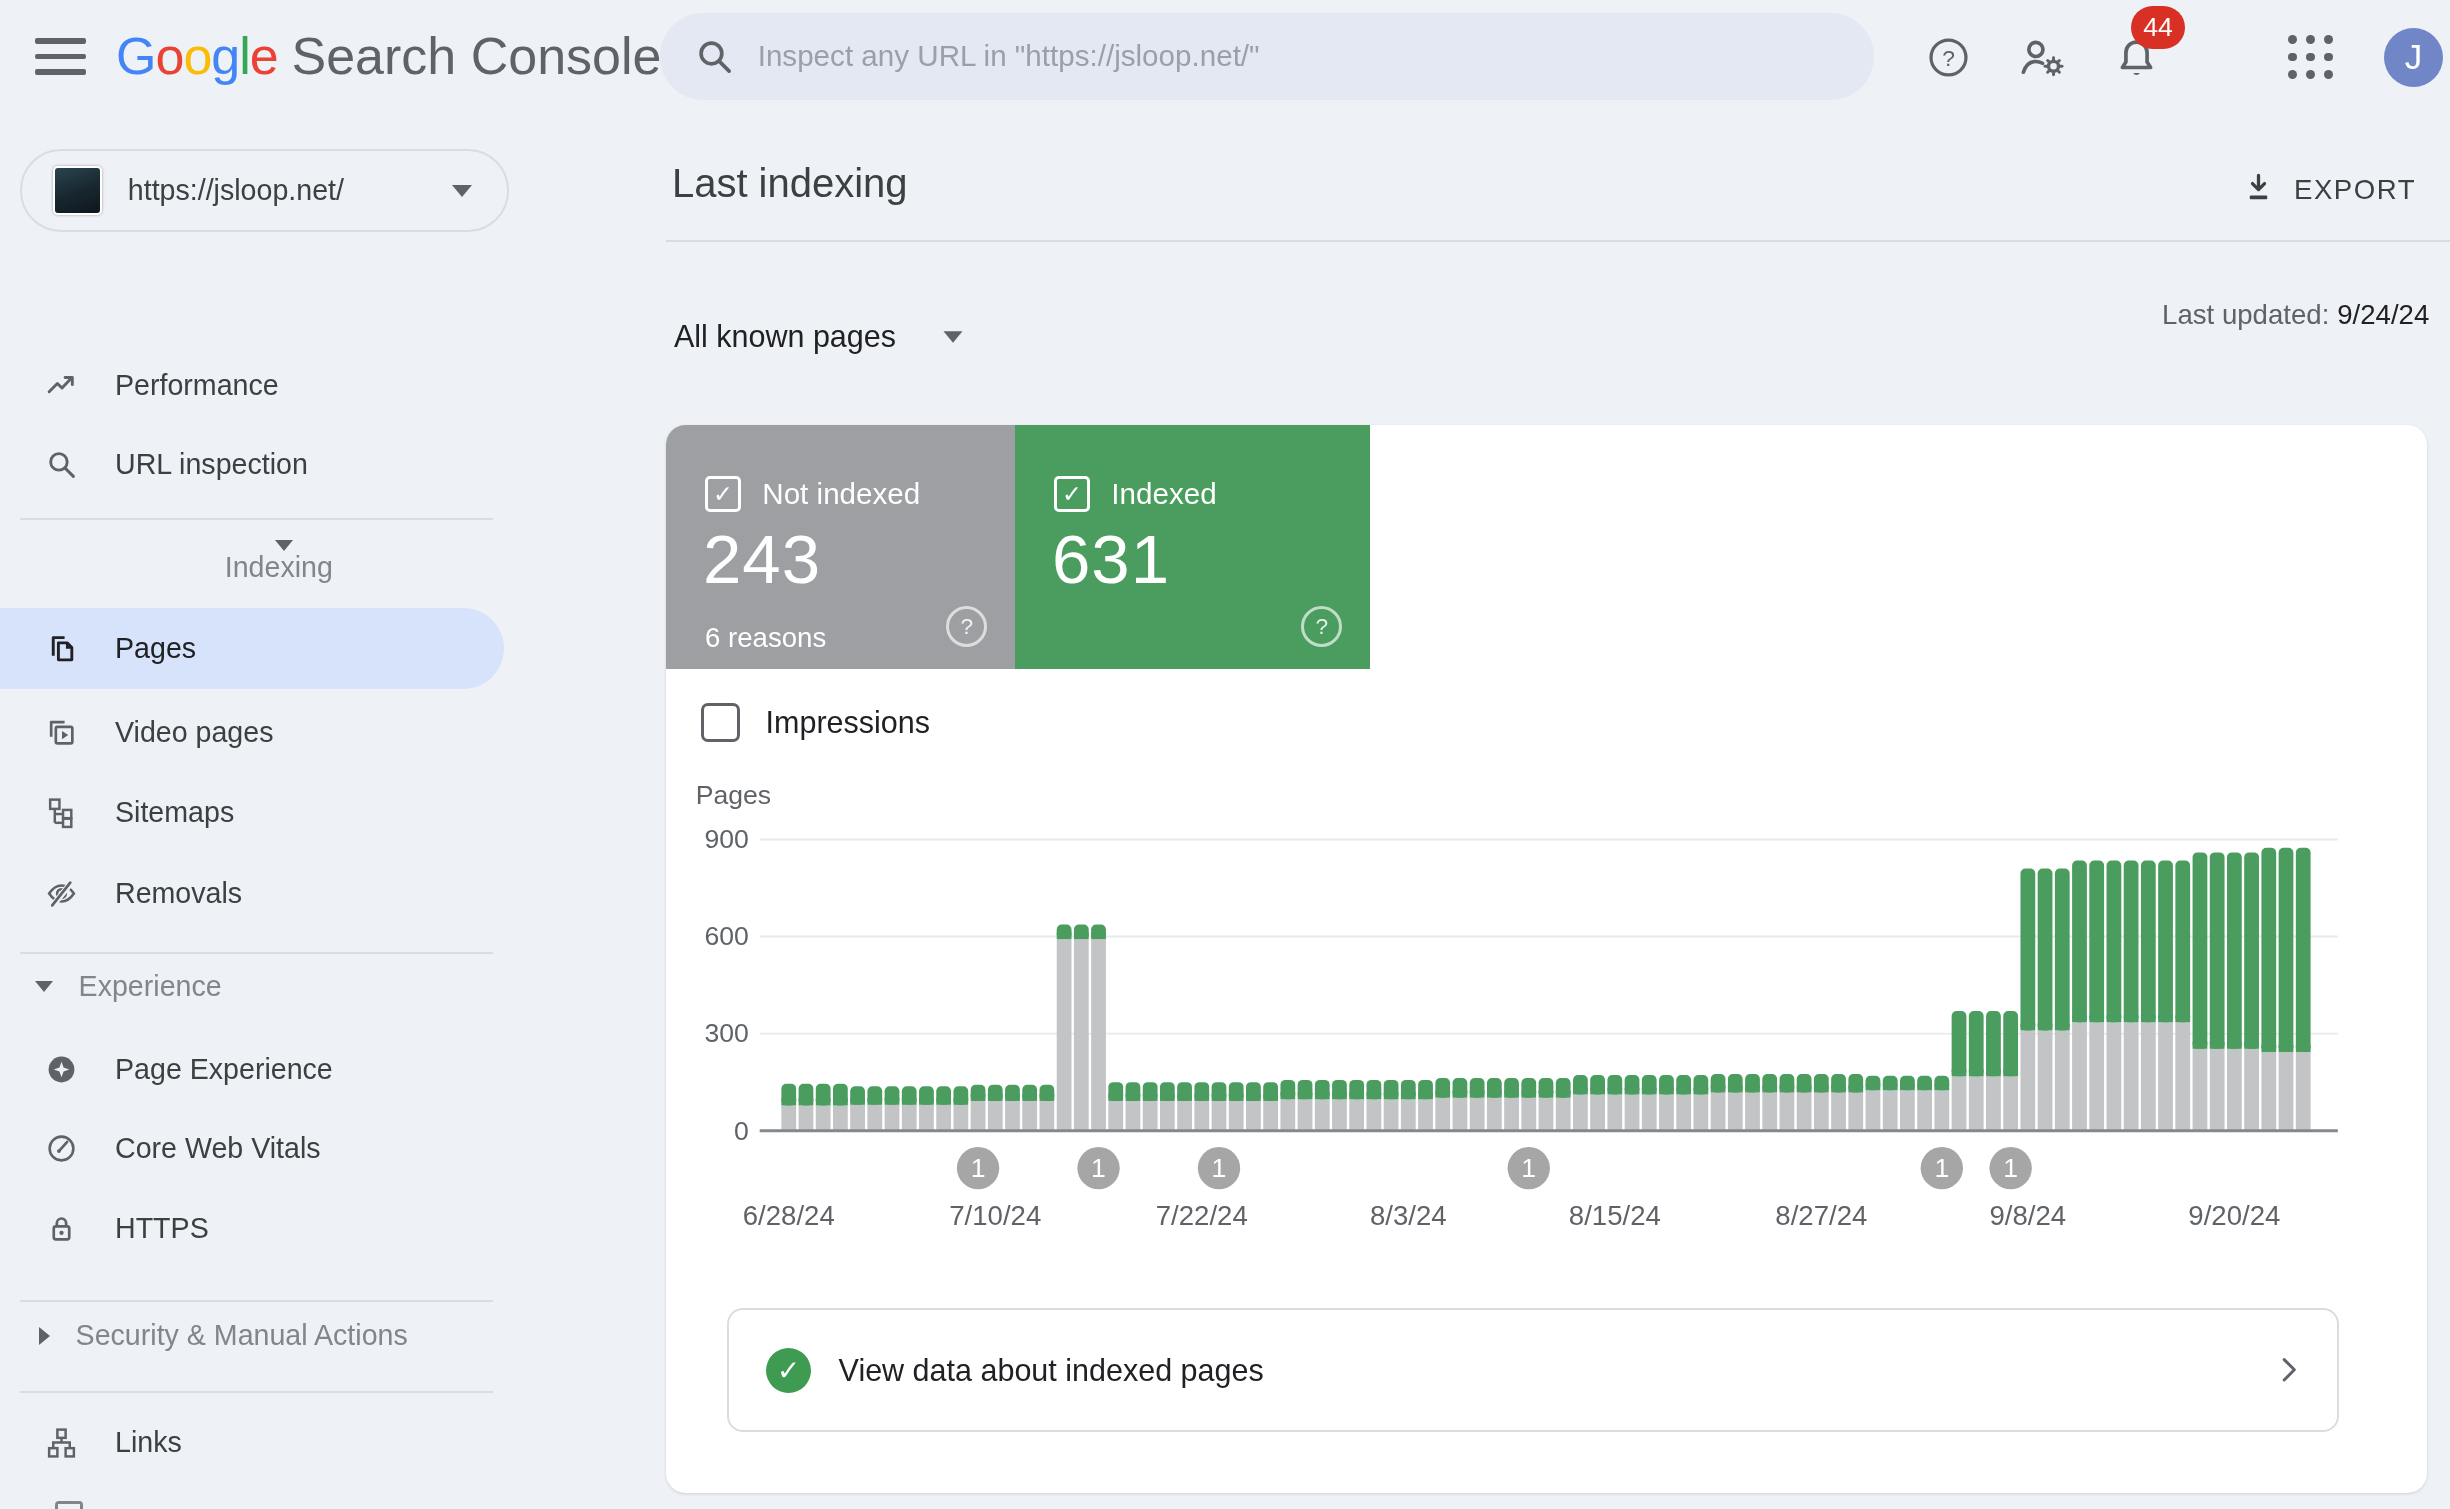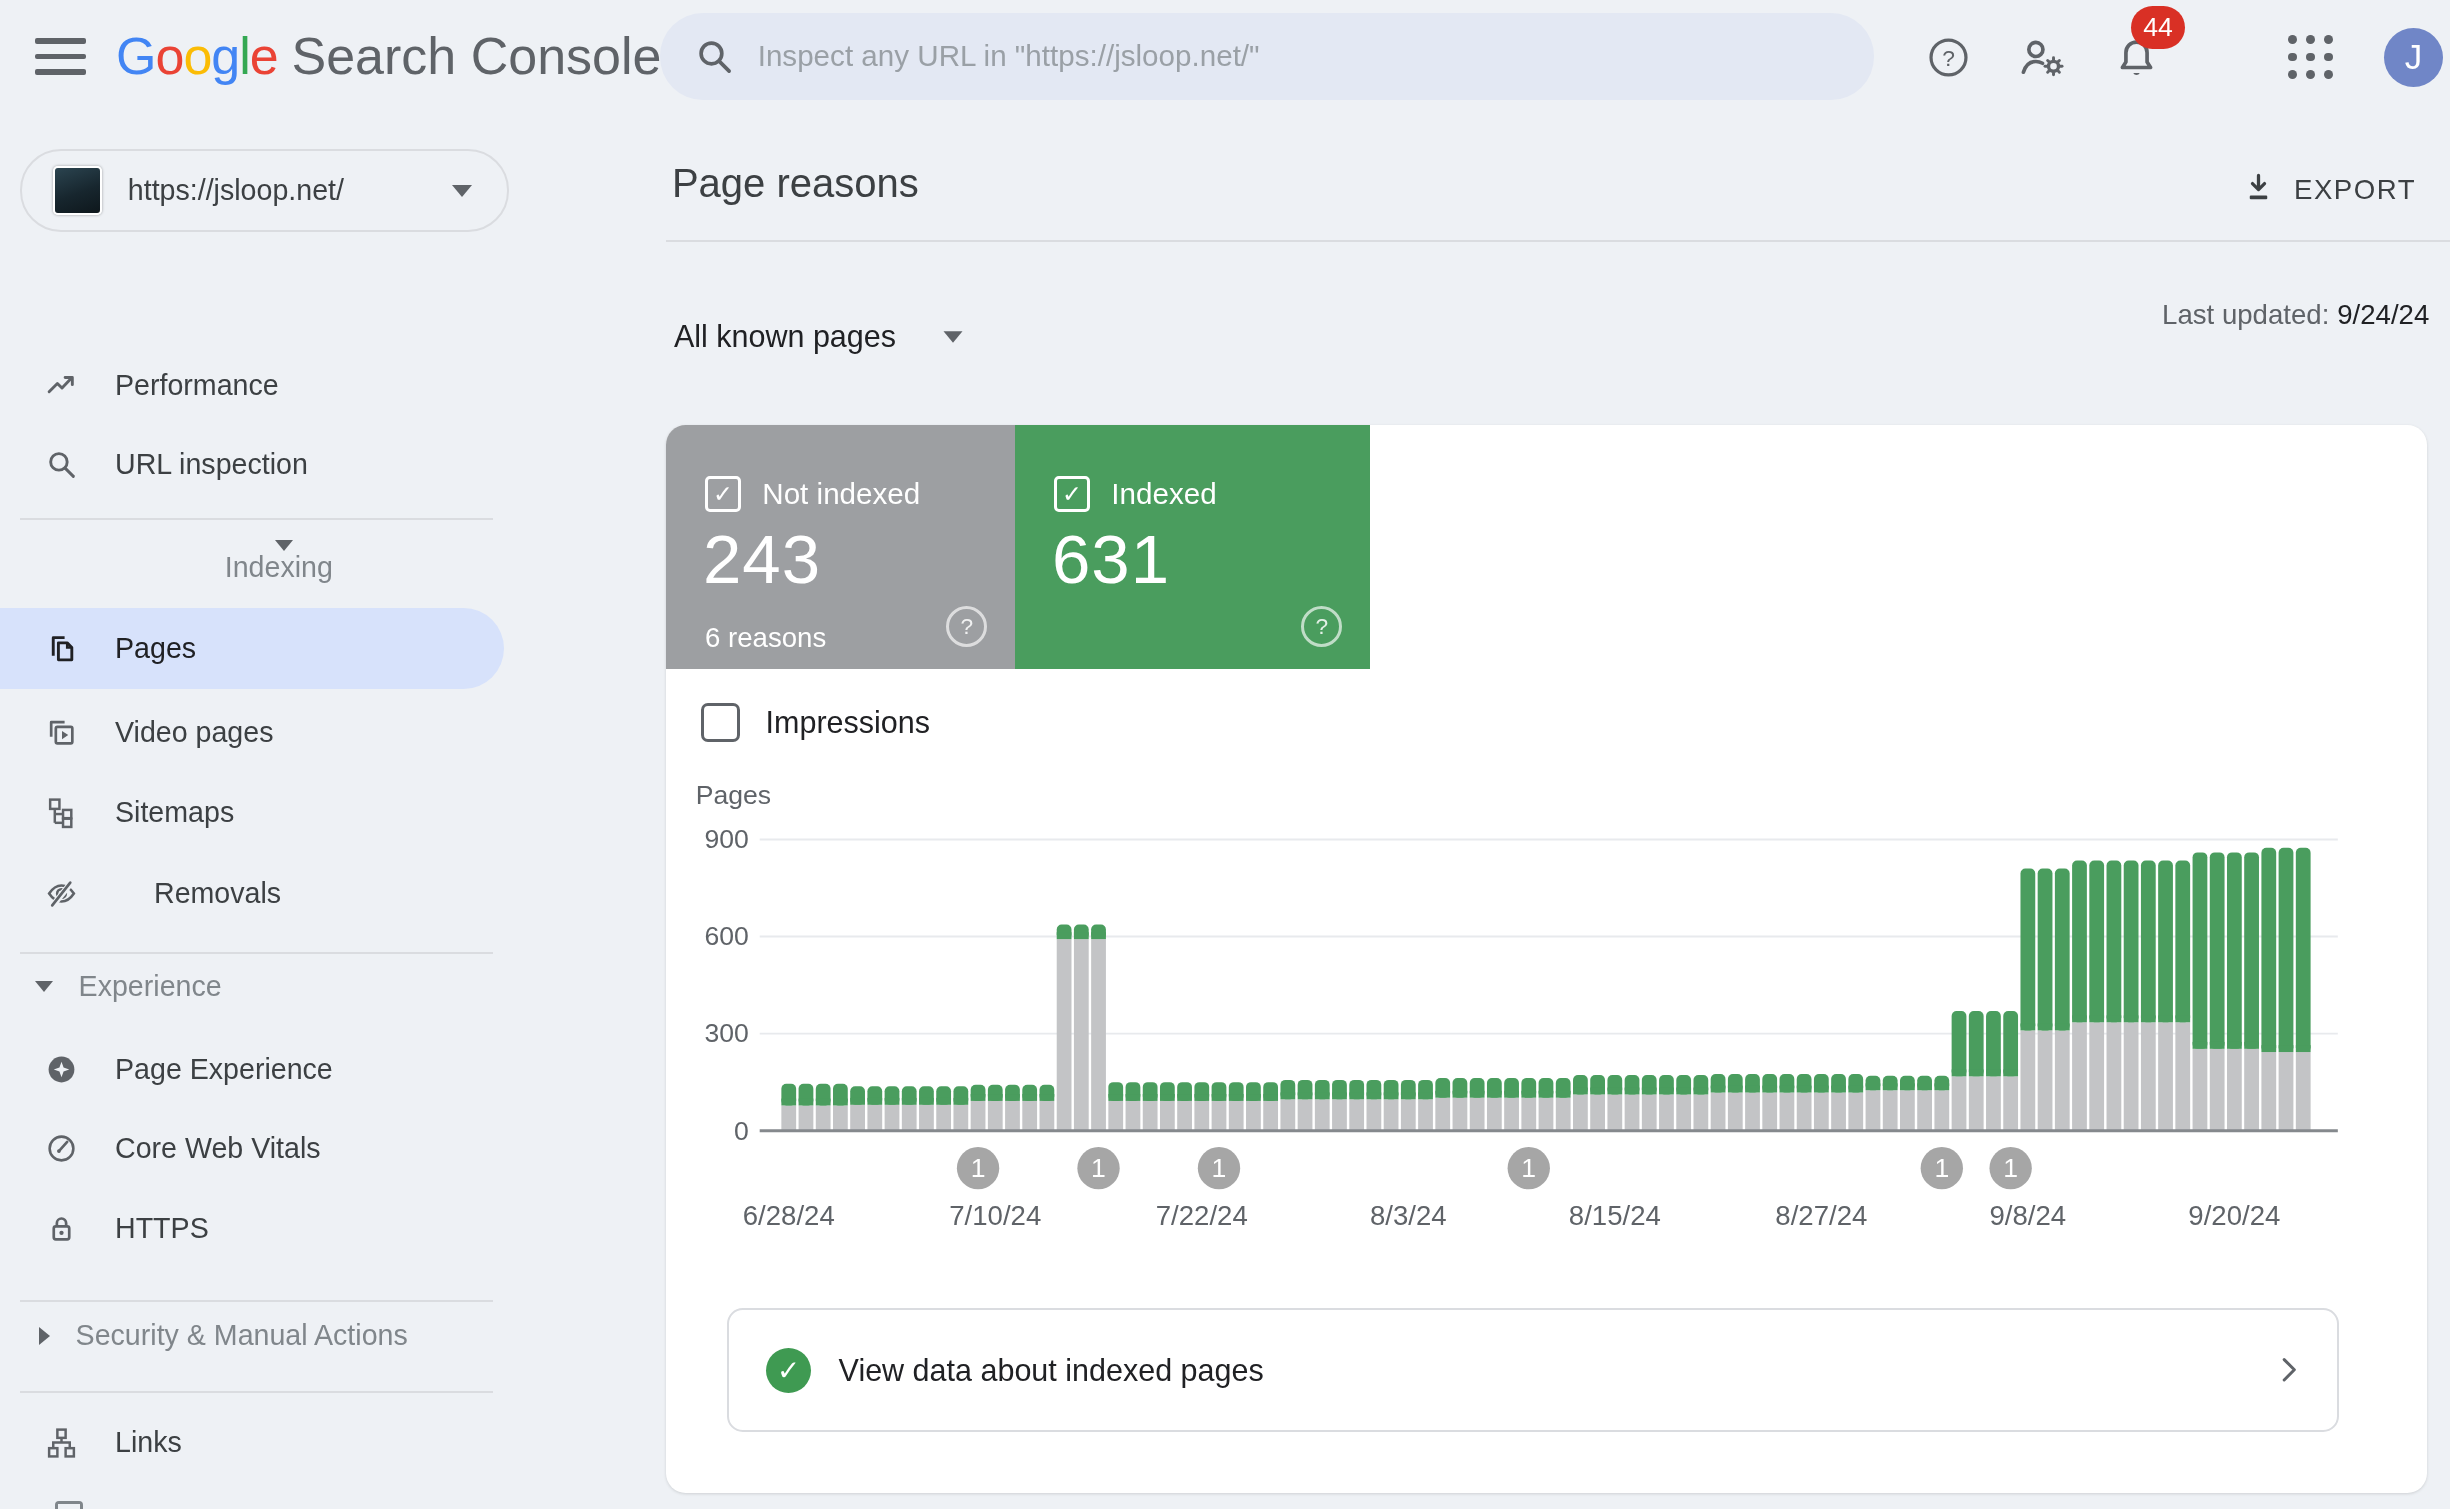--- a/index.html
+++ b/index.html
@@ -210,21 +210,21 @@
             <path d="M9.5 12.5v13.5"></path>
             <path d="M9.5 17.5h8"></path>
             <path d="M9.5 26h8"></path>
             <rect x="17.5" y="13.5" width="8" height="8"></rect>
             <rect x="17.5" y="22" width="8" height="8"></rect>
           </g>
         </svg>
       </span>
     <span class="lbl">Sitemaps</span>
   </div>
-  <div class="row" style="top:740px;gap:39px;">
+  <div class="row" style="top:740px;">
     <span class="ibox">
         <svg viewBox="0 0 32 32" width="33" height="33">
           <path d="M4 16c3.6-5.4 8-7.8 12-7.8S24.4 10.6 28 16c-3.6 5.4-8 7.8-12 7.8S7.6 21.4 4 16z" fill="none" stroke="#5f6368" stroke-width="2.5"></path>
           <circle cx="16" cy="16" r="4.2" fill="none" stroke="#5f6368" stroke-width="2.5"></circle>
           <line x1="8" y1="27" x2="25" y2="6" stroke="#eef1f5" stroke-width="6"></line>
           <line x1="7" y1="27.5" x2="24.5" y2="5.5" stroke="#5f6368" stroke-width="2.6" stroke-linecap="round"></line>
         </svg>
       </span>
     <span class="lbl">Removals</span>
   </div>
@@ -286,21 +286,21 @@
           </g>
         </svg>
       </span>
     <span class="lbl">Links</span>
   </div>
 
   <div class="frag" style="top:1387px;"></div>
 </div>
 
 <div class="main">
-  <div class="page-title">Page reasons</div>
+  <div class="page-title">Last indexing</div>
 
   <div class="export">
     <svg width="35" height="35" viewBox="0 0 32 32">
         <path d="M16 4v13M10.5 11.5L16 17l5.5-5.5" fill="none" stroke="#3c4043" stroke-width="3" stroke-linecap="round" stroke-linejoin="round"></path>
         <rect x="8" y="22.5" width="16" height="3.4" rx="1" fill="#3c4043"></rect>
       </svg>
     <span class="elbl">EXPORT</span>
   </div>
 
   <div class="mdiv"></div>

